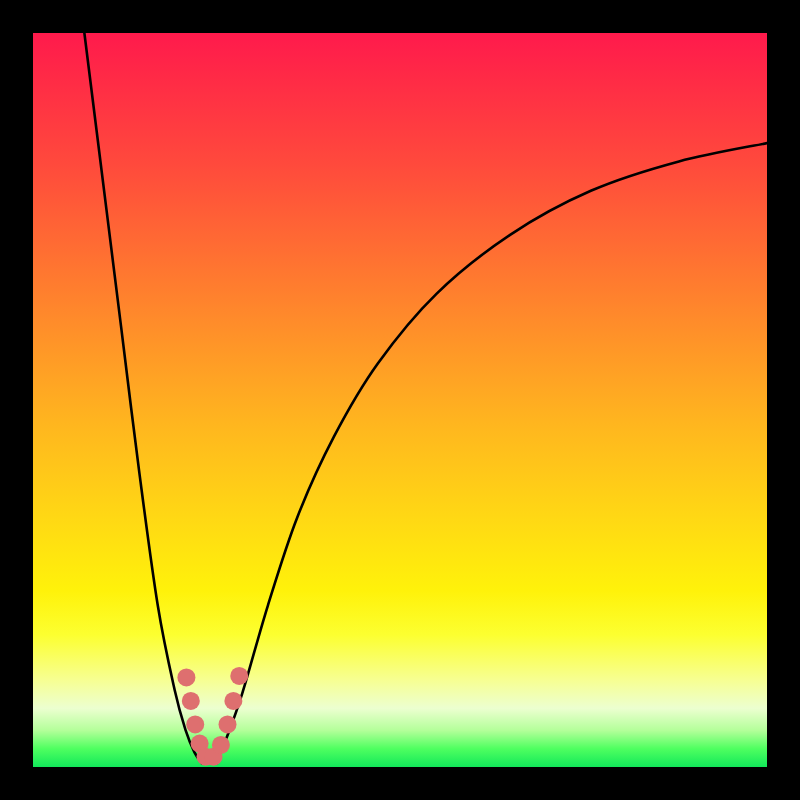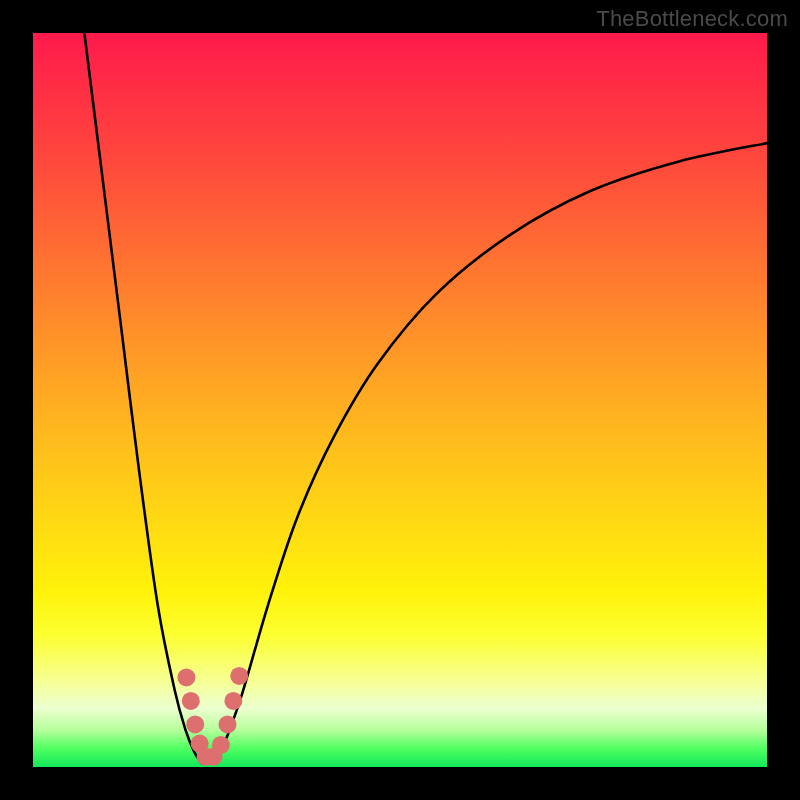--- a/index.html
+++ b/index.html
@@ -80,14 +80,13 @@
           <circle cx="172.48999999999998" cy="723.724" r="9" fill="#de6f6f"></circle>
           <circle cx="180.56400000000002" cy="723.724" r="9" fill="#de6f6f"></circle>
           <circle cx="187.904" cy="711.98" r="9" fill="#de6f6f"></circle>
           <circle cx="194.51000000000002" cy="691.428" r="9" fill="#de6f6f"></circle>
           <circle cx="200.382" cy="667.94" r="9" fill="#de6f6f"></circle>
           <circle cx="206.25400000000002" cy="642.984" r="9" fill="#de6f6f"></circle>
         </g>
     </svg>
   </div>
 
-  <div class="watermark">TheBottleneck.com</div>
 </div>
 
 </body></html>

